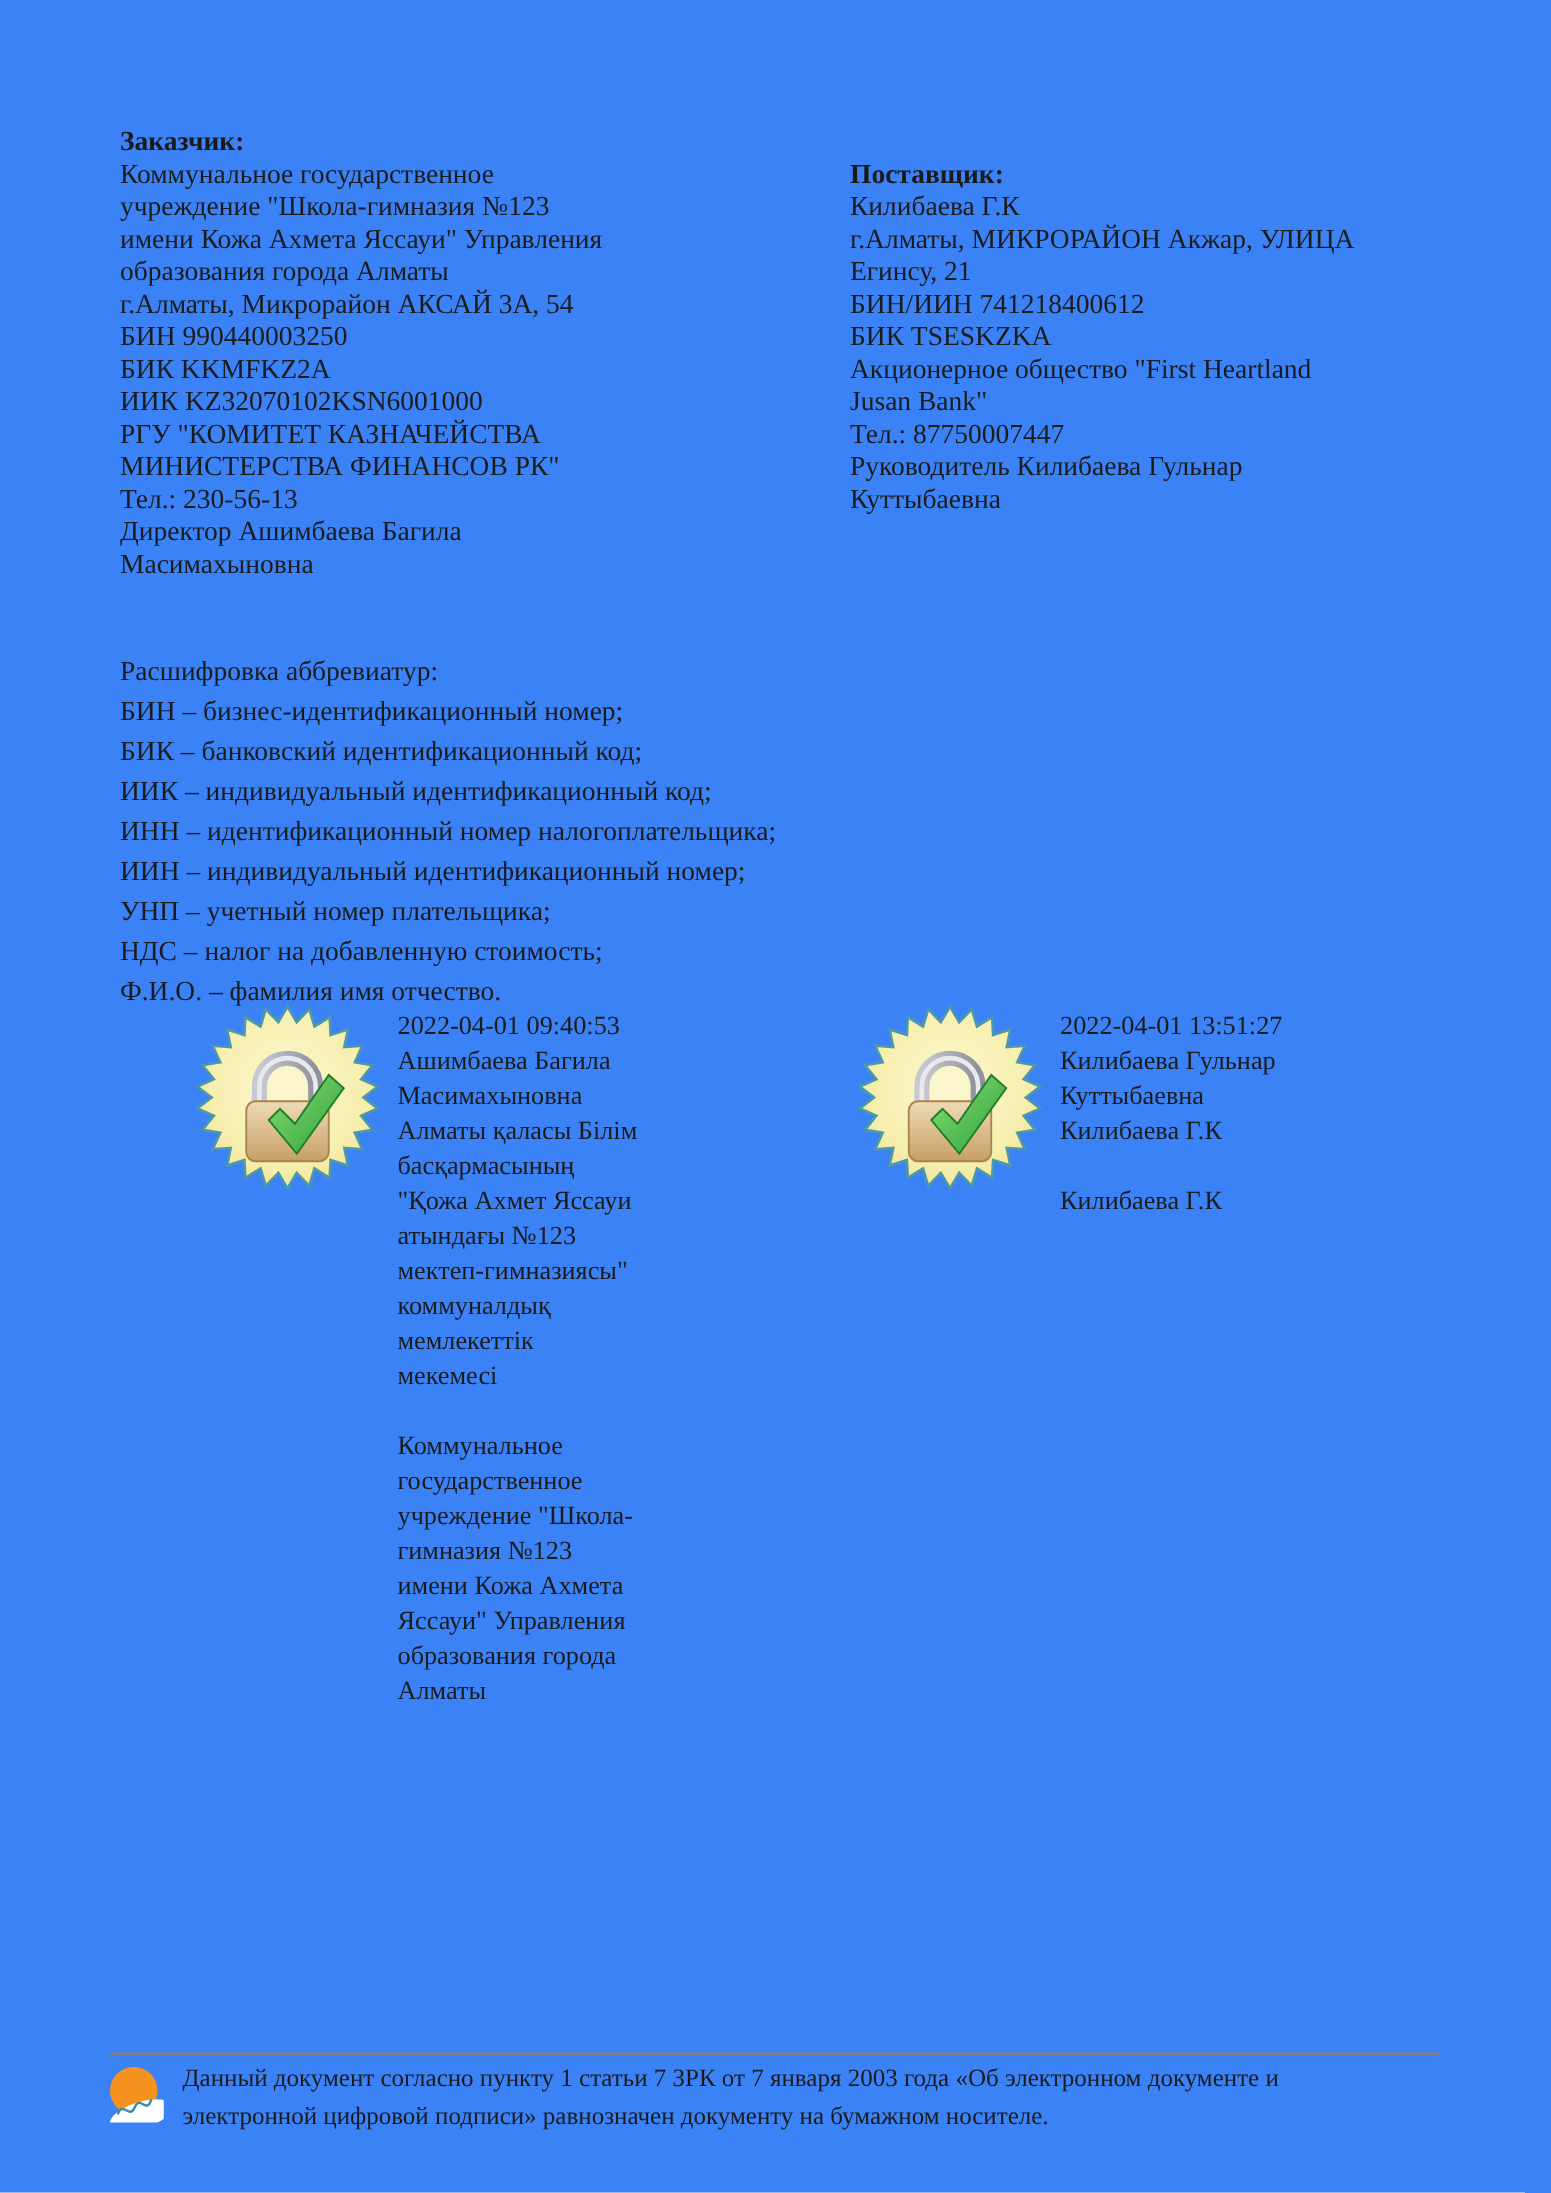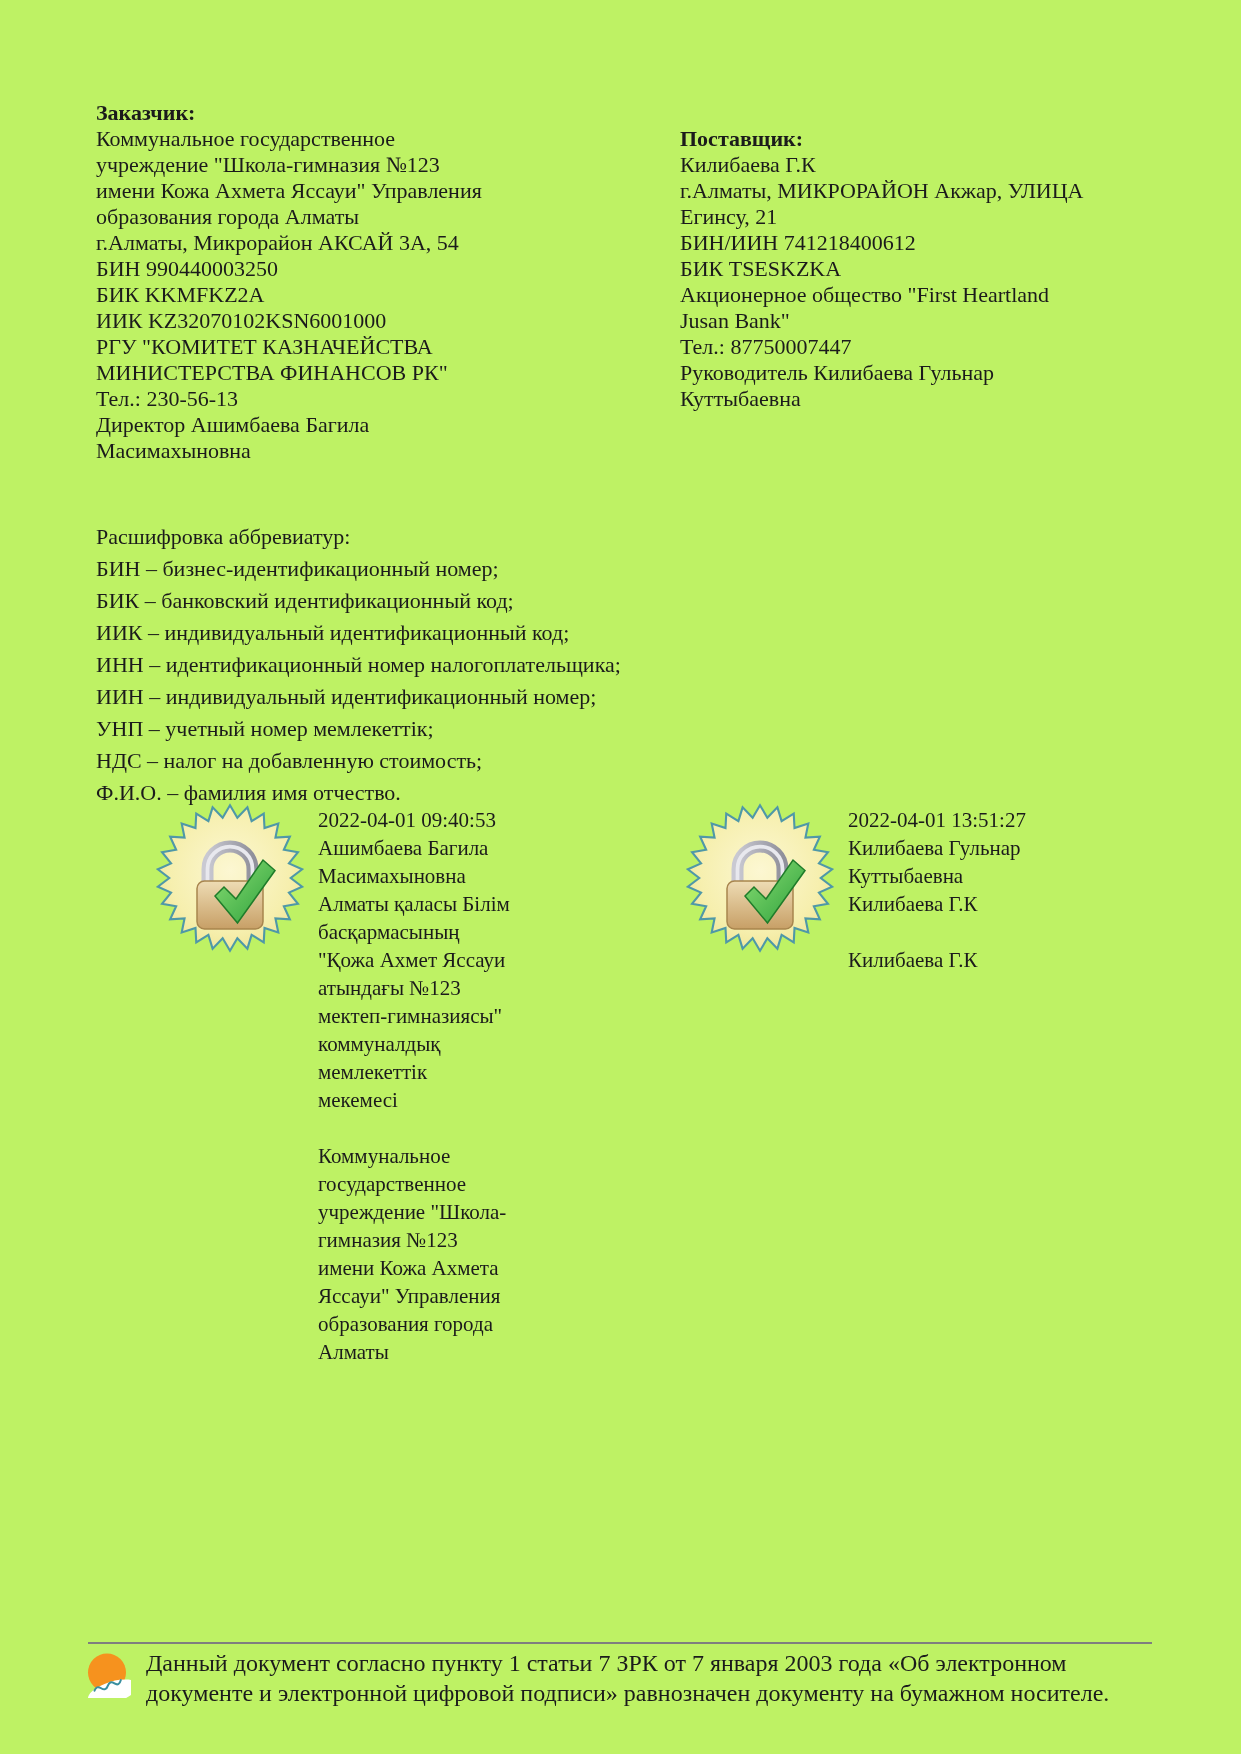--- a/index.html
+++ b/index.html
@@ -1,37 +1,37 @@
 <!DOCTYPE html>
 <html><head>
 <meta charset="utf-8">
 <style>
   html,body { margin:0; padding:0; background:#e8e8e8; }
   .page {
     position:relative;
     width:1241px; height:1754px;
     margin:0 auto;
-    background:#bef264;
+    background:#3b82f6;
     font-family:"Liberation Serif", serif;
     color:#1b1b1b;
     overflow:hidden;
   }
   .block { position:absolute; }
   .party { font-size:22px; line-height:26px; white-space:nowrap; }
   .party .heading { font-weight:bold; }
   .abbrev { font-size:22px; line-height:32px; white-space:nowrap; }
   .sig-text { font-size:21px; line-height:28px; white-space:nowrap; }
   .sig-text .part2 { margin-top:28px; }
   .timestamp { font-size:21px; line-height:28px; }
   .stamp { position:absolute; width:150px; height:150px; }
   .footer-rule { position:absolute; left:88px; top:1642px; width:1064px; height:2px; background:#7f7f7f; }
   .footer-logo { position:absolute; left:84px; top:1651px; width:47px; height:47px; }
   .footer-text {
     position:absolute; left:146px; top:1648px; width:975px;
-    font-size:24px; line-height:30px; color:#1b1b1b;
+    font-size:20px; line-height:30px; color:#1b1b1b;
   }
   .line { white-space:nowrap; }
 </style>
 </head>
 <body>
 
 <svg width="0" height="0" style="position:absolute" aria-hidden="true">
   <defs>
     <radialGradient id="sealFill" cx="50%" cy="45%" r="60%">
       <stop offset="0%" stop-color="#fcf7d2"></stop>
@@ -91,21 +91,21 @@
   </section>
 
   <section class="block abbrev" style="left:96px; top:521px; width:700px;">
     <div>Расшифровка аббревиатур:</div>
     <div>
         <div class="line">БИН – бизнес-идентификационный номер;</div>
         <div class="line">БИК – банковский идентификационный код;</div>
         <div class="line">ИИК – индивидуальный идентификационный код;</div>
         <div class="line">ИНН – идентификационный номер налогоплательщика;</div>
         <div class="line">ИИН – индивидуальный идентификационный номер;</div>
-        <div class="line">УНП – учетный номер мемлекеттік;</div>
+        <div class="line">УНП – учетный номер плательщика;</div>
         <div class="line">НДС – налог на добавленную стоимость;</div>
         <div class="line">Ф.И.О. – фамилия имя отчество.</div>
       </div>
   </section>
 
   <svg class="stamp" style="left:155px; top:803px;" viewBox="0 0 100 100">
     <polygon class="starburst" fill="url(#sealFill)" stroke="#4f98a8" stroke-width="1.4" points="50.0,1.5 54.9,9.8 61.6,2.9 64.4,12.1 72.5,7.1 73.0,16.7 82.2,13.7 80.3,23.1 89.9,22.4 85.9,31.2 95.3,32.8 89.3,40.3 98.1,44.2 90.5,50.0 98.1,55.8 89.3,59.7 95.3,67.2 85.9,68.8 89.9,77.6 80.3,76.9 82.2,86.3 73.0,83.3 72.5,92.9 64.4,87.9 61.6,97.1 54.9,90.2 50.0,98.5 45.1,90.2 38.4,97.1 35.6,87.9 27.5,92.9 27.0,83.3 17.8,86.3 19.7,76.9 10.1,77.6 14.1,68.8 4.7,67.2 10.7,59.7 1.9,55.8 9.5,50.0 1.9,44.2 10.7,40.3 4.7,32.8 14.1,31.2 10.1,22.4 19.7,23.1 17.8,13.7 27.0,16.7 27.5,7.1 35.6,12.1 38.4,2.9 45.1,9.8"></polygon>
     <path d="M35 55 v-11 a15 15 0 0 1 30 0 v11" fill="none" stroke="url(#shackleGrad)" stroke-width="8" stroke-linecap="round"></path>
     <path d="M35 55 v-11 a15 15 0 0 1 30 0 v11" fill="none" stroke="#e8e8ee" stroke-width="2.5" stroke-linecap="round"></path>
     <rect x="28" y="52" width="44" height="32" rx="5" fill="url(#lockBody)" stroke="#a8854e" stroke-width="1"></rect>

